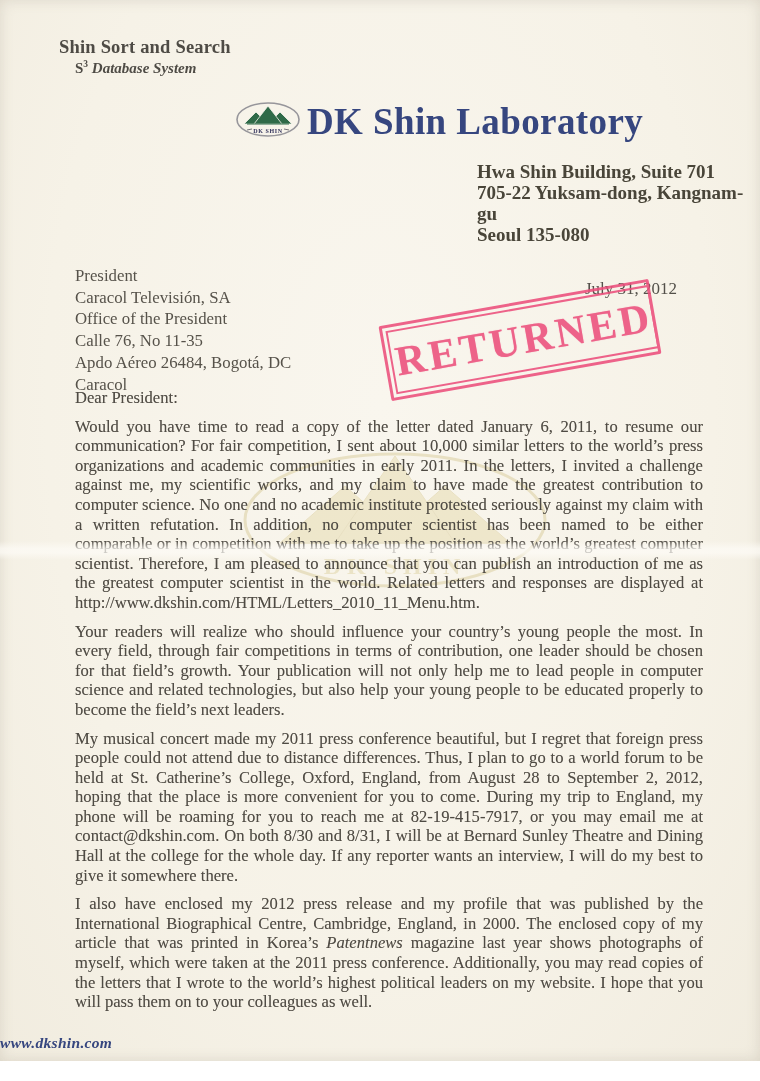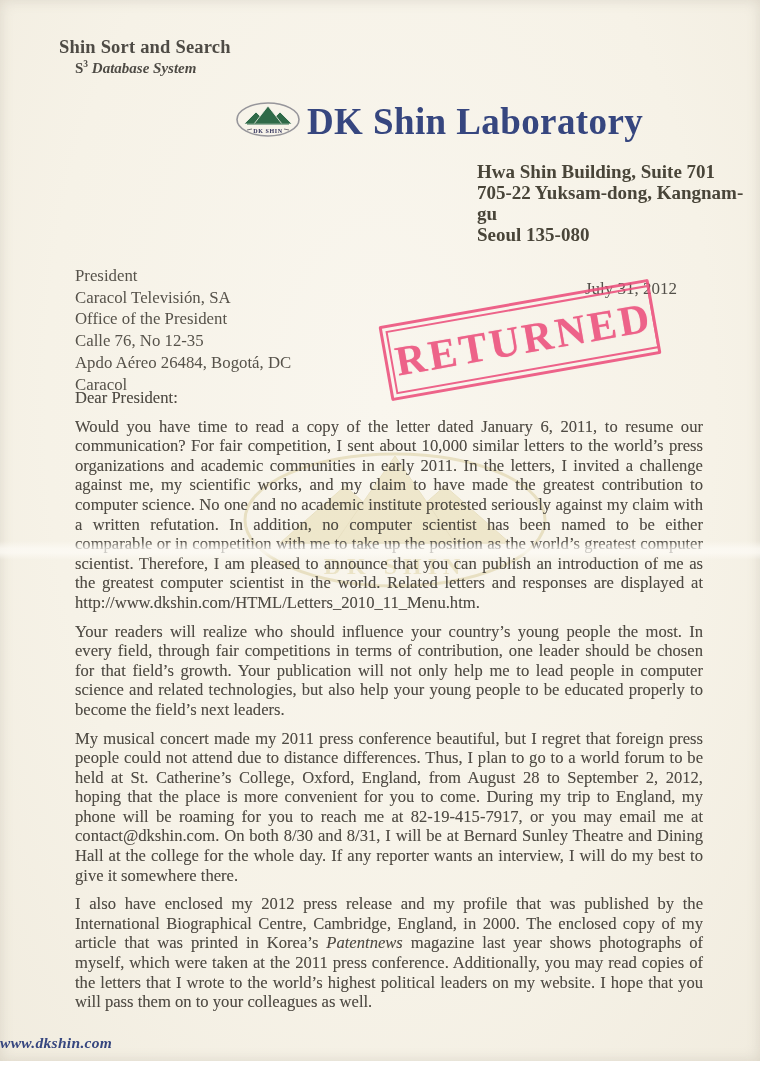--- a/index.html
+++ b/index.html
@@ -119,21 +119,21 @@
     <div>705-22 Yuksam-dong, Kangnam-gu</div>
     <div>Seoul 135-080</div>
   </div>
 
   <div class="date">July 31, 2012</div>
 
   <div class="recipient">
     <div>President</div>
     <div>Caracol Televisión, SA</div>
     <div>Office of the President</div>
-    <div>Calle 76, No 12-35</div>
+    <div>Calle 76, No 11-35</div>
     <div>Apdo Aéreo 26484, Bogotá, DC</div>
     <div>Caracol</div>
   </div>
 
   <div class="stamp">
     <div class="stamp-inner">
       <span class="stamp-text">RETURNED</span>
     </div>
   </div>
 

